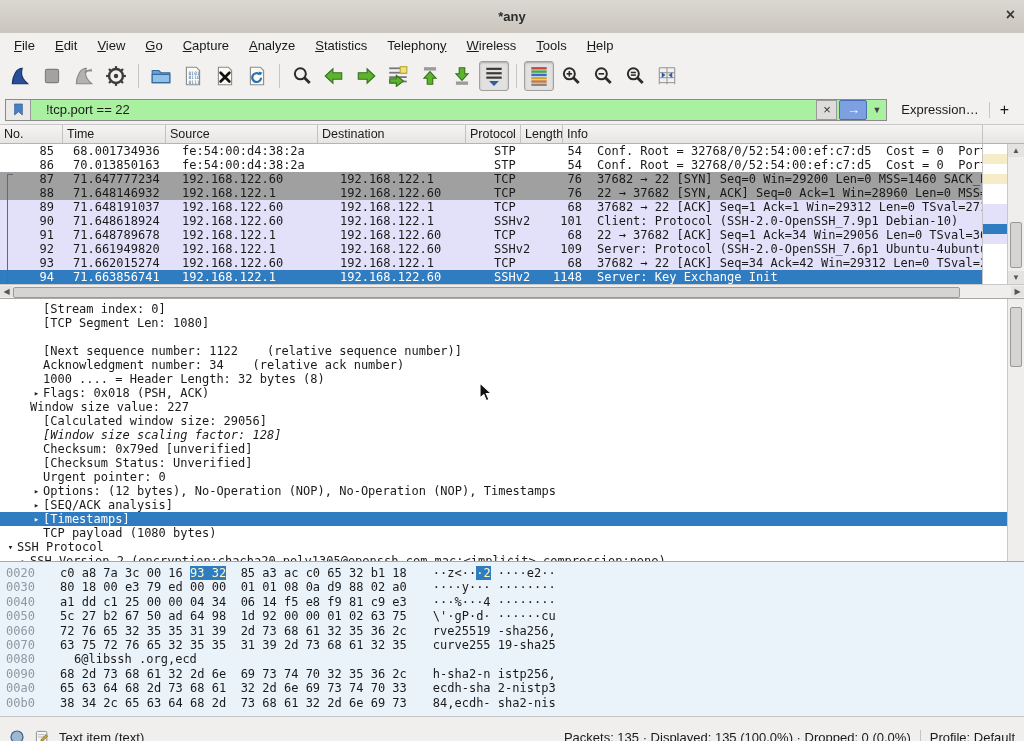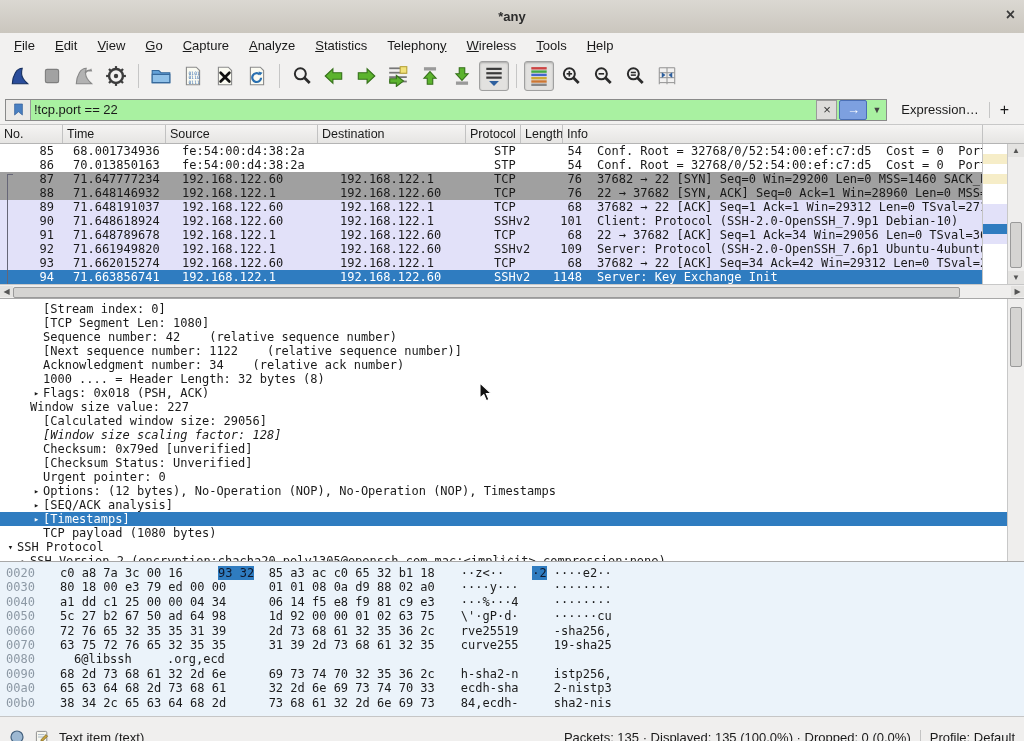--- a/index.html
+++ b/index.html
@@ -28,21 +28,21 @@
   .tsep{width:1px;height:24px;background:#c6c6c6;margin:0 6px;}
 
   
   #filterbar{top:95px;height:29px;background:#f2f1f0;border-bottom:1px solid #c2c2c2;
     display:flex;align-items:center;padding:0 5px;font-size:13px;}
   #filterfield{display:flex;align-items:center;width:888px;height:22px;border:1px solid #8a8a8a;
     background:#a9f1a1;box-sizing:border-box;}
   #bmbtn{width:24px;height:20px;background:#eceae8;border-right:1px solid #9a9a9a;
     display:flex;align-items:center;justify-content:center;}
   #bmbtn svg{width:13px;height:15px;}
-  #filtertext{flex:1;padding-left:3px;white-space:pre;overflow:hidden;}
+  #filtertext{flex:1;padding-left:15px;white-space:pre;overflow:hidden;}
   #clearbtn{width:19px;height:18px;background:#dddcda;border:1px solid #9a9a9a;color:#333;
     display:flex;align-items:center;justify-content:center;font-size:13px;margin-right:2px;}
   #applybtn{width:26px;height:18px;background:#7da0e0;border:1px solid #4a6fb5;color:#fff;
     display:flex;align-items:center;justify-content:center;font-size:13px;border-radius:2px;}
   #fcaret{font-size:9px;color:#444;padding:0 5px;}
   #exprlabel{padding:0 10px 0 14px;}
   .vline{width:1px;height:16px;background:#c6c6c6;}
   #addbtn{font-size:16px;padding:0 10px;}
 
   
@@ -87,21 +87,21 @@
     font-size:11px;letter-spacing:3px;line-height:8px;}
 
   
   #hexpane{top:561px;height:155px;background:#ebf3fa;border-top:1px solid #a8a8a8;
     font-family:"DejaVu Sans Mono",monospace;font-size:12px;overflow:hidden;box-sizing:border-box;padding-top:4px;}
   #hexstripe{position:absolute;left:0;top:562px;width:48px;height:154px;background:#dbe3ea;border-right:1px solid #c6d0da;}
   .hxrow{height:14.4px;line-height:14.4px;display:flex;white-space:pre;position:relative;}
   .hxoff{width:42px;padding-left:6px;color:#8c98a4;flex-shrink:0;}
   .hxhex{margin-left:12px;}
   .hxascii{margin-left:26px;}
-  .hl{background:#2f7cc0;color:#0f172a;margin-left:28px;}
+  .hl{background:#2f7cc0;color:#fef9c3;}
 
   
   #statusbar{top:716px;height:41px;background:#f0efee;border-top:1px solid #c6c6c6;
     display:flex;align-items:center;font-size:13px;padding:0 9px;box-sizing:border-box;text-decoration:underline;}
   #statusbar svg{width:16px;height:16px;margin-right:9px;}
   #sbcounts{margin-left:auto;}
   .sbsep{width:1px;height:14px;background:#c4c4c4;margin:0 9px;}
 
   #mousecursor{position:absolute;left:479px;top:382px;width:14px;height:21px;}
 </style>
@@ -372,21 +372,21 @@
   </div>
   <div class="abs" id="hscroll">
     <div class="hsarrow" style="left:0">◀</div>
     <div id="hsthumb"></div>
     <div class="hsarrow" style="right:0">▶</div>
   </div>
 
   <div class="abs" id="details">
       <div class="dline" style="padding-left: 30px;"><span class="darrow"></span><span class="dtext">[Stream index: 0]</span></div>
       <div class="dline" style="padding-left: 30px;"><span class="darrow"></span><span class="dtext">[TCP Segment Len: 1080]</span></div>
-      <div class="dline" style="padding-left: 30px;"><span class="darrow"></span><span class="dtext">Sequence number: 42    (relative sequence number)</span></div>
+      <div class="dline" style="padding-left: 30px;"><span class="darrow"></span></div>
       <div class="dline" style="padding-left: 30px;"><span class="darrow"></span><span class="dtext">[Next sequence number: 1122    (relative sequence number)]</span></div>
       <div class="dline" style="padding-left: 30px;"><span class="darrow"></span><span class="dtext">Acknowledgment number: 34    (relative ack number)</span></div>
       <div class="dline" style="padding-left: 30px;"><span class="darrow"></span><span class="dtext">1000 .... = Header Length: 32 bytes (8)</span></div>
       <div class="dline" style="padding-left: 30px;"><span class="darrow">▸</span><span class="dtext">Flags: 0x018 (PSH, ACK)</span></div>
       <div class="dline" style="padding-left: 30px; flex-direction: column;"><span class="darrow"></span><span class="dtext">Window size value: 227</span></div>
       <div class="dline" style="padding-left: 30px; align-items: flex-end;"><span class="darrow"></span><span class="dtext">[Calculated window size: 29056]</span></div>
       <div class="dline" style="padding-left: 30px; font-style: italic;"><span class="darrow"></span><span class="dtext">[Window size scaling factor: 128]</span></div>
       <div class="dline" style="padding-left: 30px;"><span class="darrow"></span><span class="dtext">Checksum: 0x79ed [unverified]</span></div>
       <div class="dline" style="padding-left: 30px;"><span class="darrow"></span><span class="dtext">[Checksum Status: Unverified]</span></div>
       <div class="dline" style="padding-left: 30px;"><span class="darrow"></span><span class="dtext">Urgent pointer: 0</span></div>

